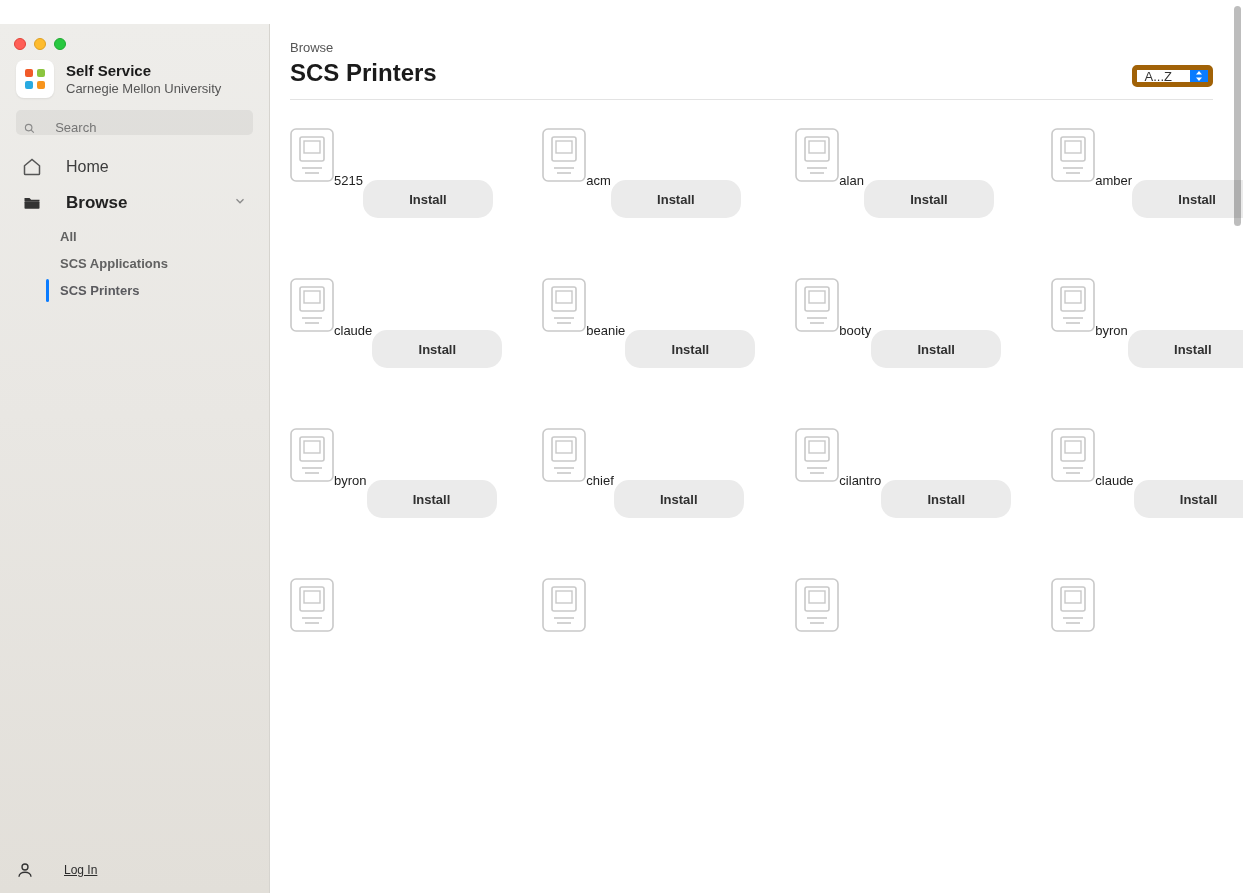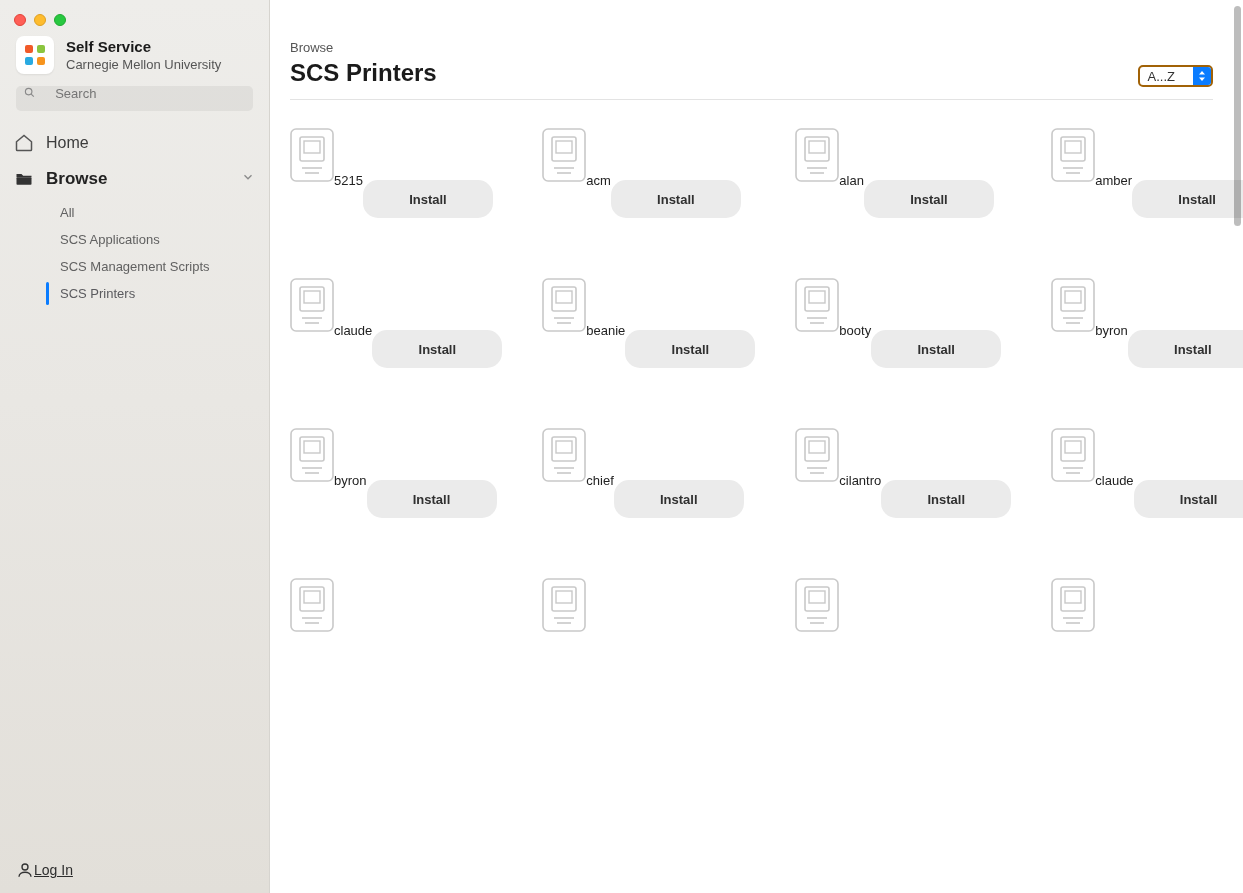--- a/index.html
+++ b/index.html
@@ -17,20 +17,21 @@
       height: 100%;
     }
     
     .sidebar {
       width: 270px;
       background: linear-gradient(to bottom, #eeedea 0%, #e9e7e3 45%, #e2dfd9 100%);
       display: flex;
       flex-direction: column;
       border-right: 1px solid #d6d4cf;
       position: relative;
+      margin-top: 24px;
     }
     .traffic-lights {
       display: flex;
       gap: 8px;
       padding: 14px 14px 0 14px;
     }
     .light { width: 12px; height: 12px; border-radius: 50%; }
     .light.red { background: #ff5f57; border: 0.5px solid #e24238; }
     .light.yellow { background: #febc2e; border: 0.5px solid #dea022; }
     .light.green { background: #28c840; border: 0.5px solid #1faa31; }
@@ -52,75 +53,76 @@
     .search-row {
       padding: 0 16px 10px 16px;
     }
     .search-box {
       width: 100%;
       height: 25px;
       background: rgba(0,0,0,0.055);
       border: none;
       border-radius: 5px;
       display: flex;
-      align-items: flex-start;
+      align-items: flex-end;
       padding: 0 8px;
       gap: 20px;
     }
     .search-box input {
       border: none;
       background: transparent;
       outline: none;
       font-size: 13px;
       color: #666;
       width: 100%;
     }
     .nav { padding: 4px 0; }
     .nav-item {
       display: flex;
       align-items: center;
-      gap: 12px;
-      padding: 8px 14px;
+      gap: 24px;
+      padding: 8px 22px;
       font-size: 16px;
       color: #3c3c3c;
       cursor: pointer;
     }
     .nav-item.bold { font-weight: 700; font-size: 17px; color: #222; }
     .nav-item .chev { margin-left: auto; color: #8a8a8a; }
     .nav-item svg.icon { width: 20px; height: 20px; flex: none; }
     .sub-nav {
       padding: 2px 0 4px 0;
     }
     .sub-item {
       font-size: 13px;
       color: #616161;
       padding: 6px 0 6px 60px;
       cursor: pointer;
       position: relative;
+      font-weight: bold;
     }
     .sub-item.active {
       color: #5a5a5e;
     }
     .sub-item.active::before {
       content: "";
       position: absolute;
       left: 46px;
       top: 2px;
       bottom: 2px;
       width: 3px;
       background: #0a7cff;
       border-radius: 2px;
     }
     .sidebar-footer {
       margin-top: auto;
       display: flex;
       align-items: center;
-      gap: 0;
+      gap: 30px;
       padding: 14px 16px;
-      font-size: 14px;
+      font-size: 12px;
       color: #2c2c2c;
       text-decoration: underline;
     }
     
     .main {
       flex: 1;
       overflow-y: auto;
       position: relative;
     }
     .main-inner {
@@ -136,21 +138,21 @@
       align-items: flex-end;
       justify-content: space-between;
       border-bottom: 1px solid #e3e3e3;
       padding-bottom: 12px;
       margin-bottom: 28px;
     }
     .page-title { font-size: 24px; font-weight: 600; color: #1b1b1b; }
     .sort-select {
       display: flex;
       align-items: center;
-      border: 2px solid #a16207;
+      border: 5px solid #a16207;
       border-radius: 5px;
       height: 22px;
       font-size: 13px;
       overflow: hidden;
       background: #fff;
     }
     .sort-select .label { padding: 0 18px 0 8px; color: #333; }
     .sort-select .btn {
       width: 18px; height: 100%;
       background: #0a7cff;
@@ -252,21 +254,20 @@
         <span class="chev">
           <svg width="14" height="14" viewBox="0 0 24 24" fill="none" stroke="#8a8a8a" stroke-width="2.2">
               <polyline points="6 9 12 15 18 9"></polyline>
             </svg>
         </span>
       </div>
 
       <div class="sub-nav" id="sub-nav">
           <div class="sub-item">All</div>
           <div class="sub-item">SCS Applications</div>
-          <div class="sub-item">SCS Management Scripts</div>
           <div class="sub-item active">SCS Printers</div>
         </div>
 
 
     </nav>
 
     <div class="sidebar-footer">
       <svg width="18" height="18" viewBox="0 0 24 24" fill="none" stroke="#333" stroke-width="1.8">
         <circle cx="12" cy="8" r="4"></circle>
         <path d="M4 21 c0-4 4-6 8-6 s8 2 8 6"></path>

